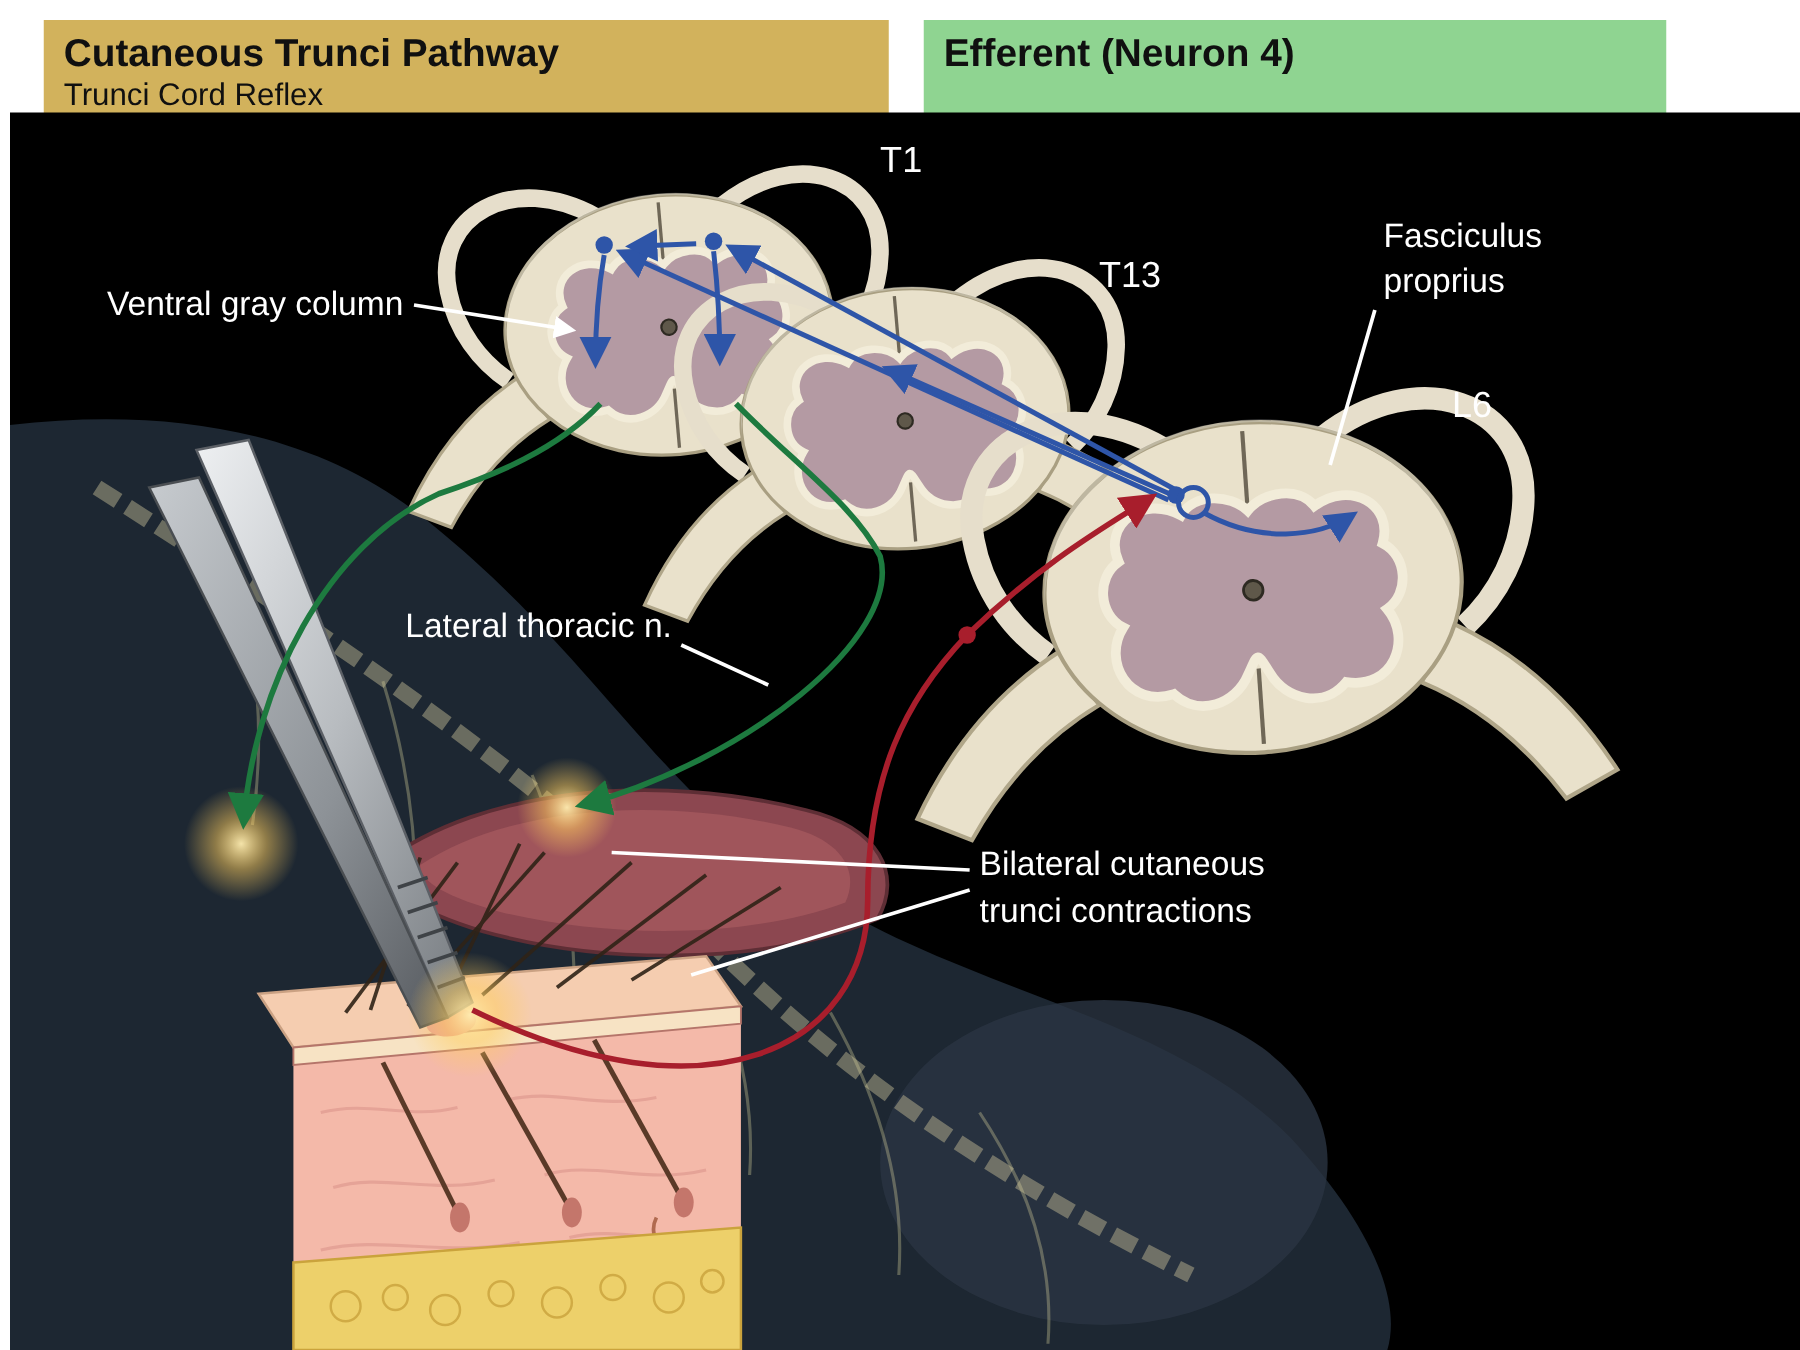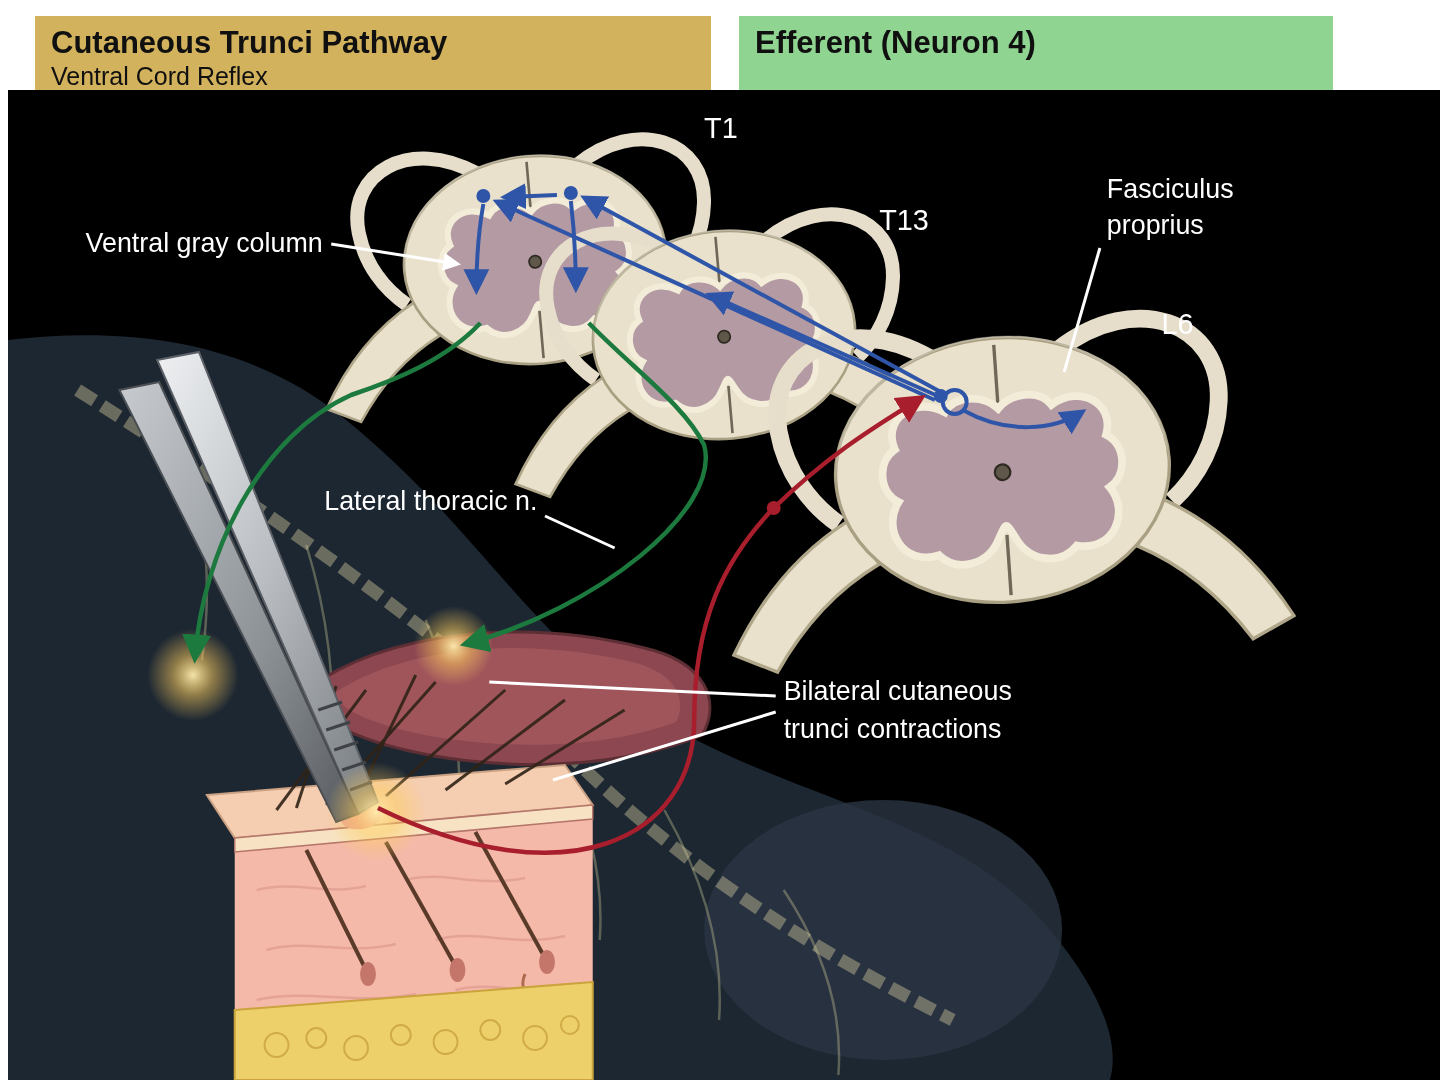--- a/index.html
+++ b/index.html
@@ -15,21 +15,21 @@
   .lbl{fill:#ffffff;font-size:27px;font-family:"Liberation Sans",sans-serif;}
   .seg-lbl{fill:#ffffff;font-size:29px;font-family:"Liberation Sans",sans-serif;}
   .leader{stroke:#ffffff;stroke-width:3;fill:none;}
 </style>
 </head>
 <body>
 
 <div class="header">
   <div class="hblock hblock-left">
     <div class="htitle">Cutaneous Trunci Pathway</div>
-    <div class="hsub">Ventral Cord Reflex</div>
+    <div class="hsub">Trunci Cord Reflex</div>
   </div>
   <div class="hblock hblock-right">
     <div class="htitle">Efferent (Neuron 4)</div>
   </div>
 </div>
 
 <div class="stage">
 <svg width="1432" height="990" viewBox="0 0 1440 990" preserveAspectRatio="none">
   <defs>
     <radialGradient id="glow">

